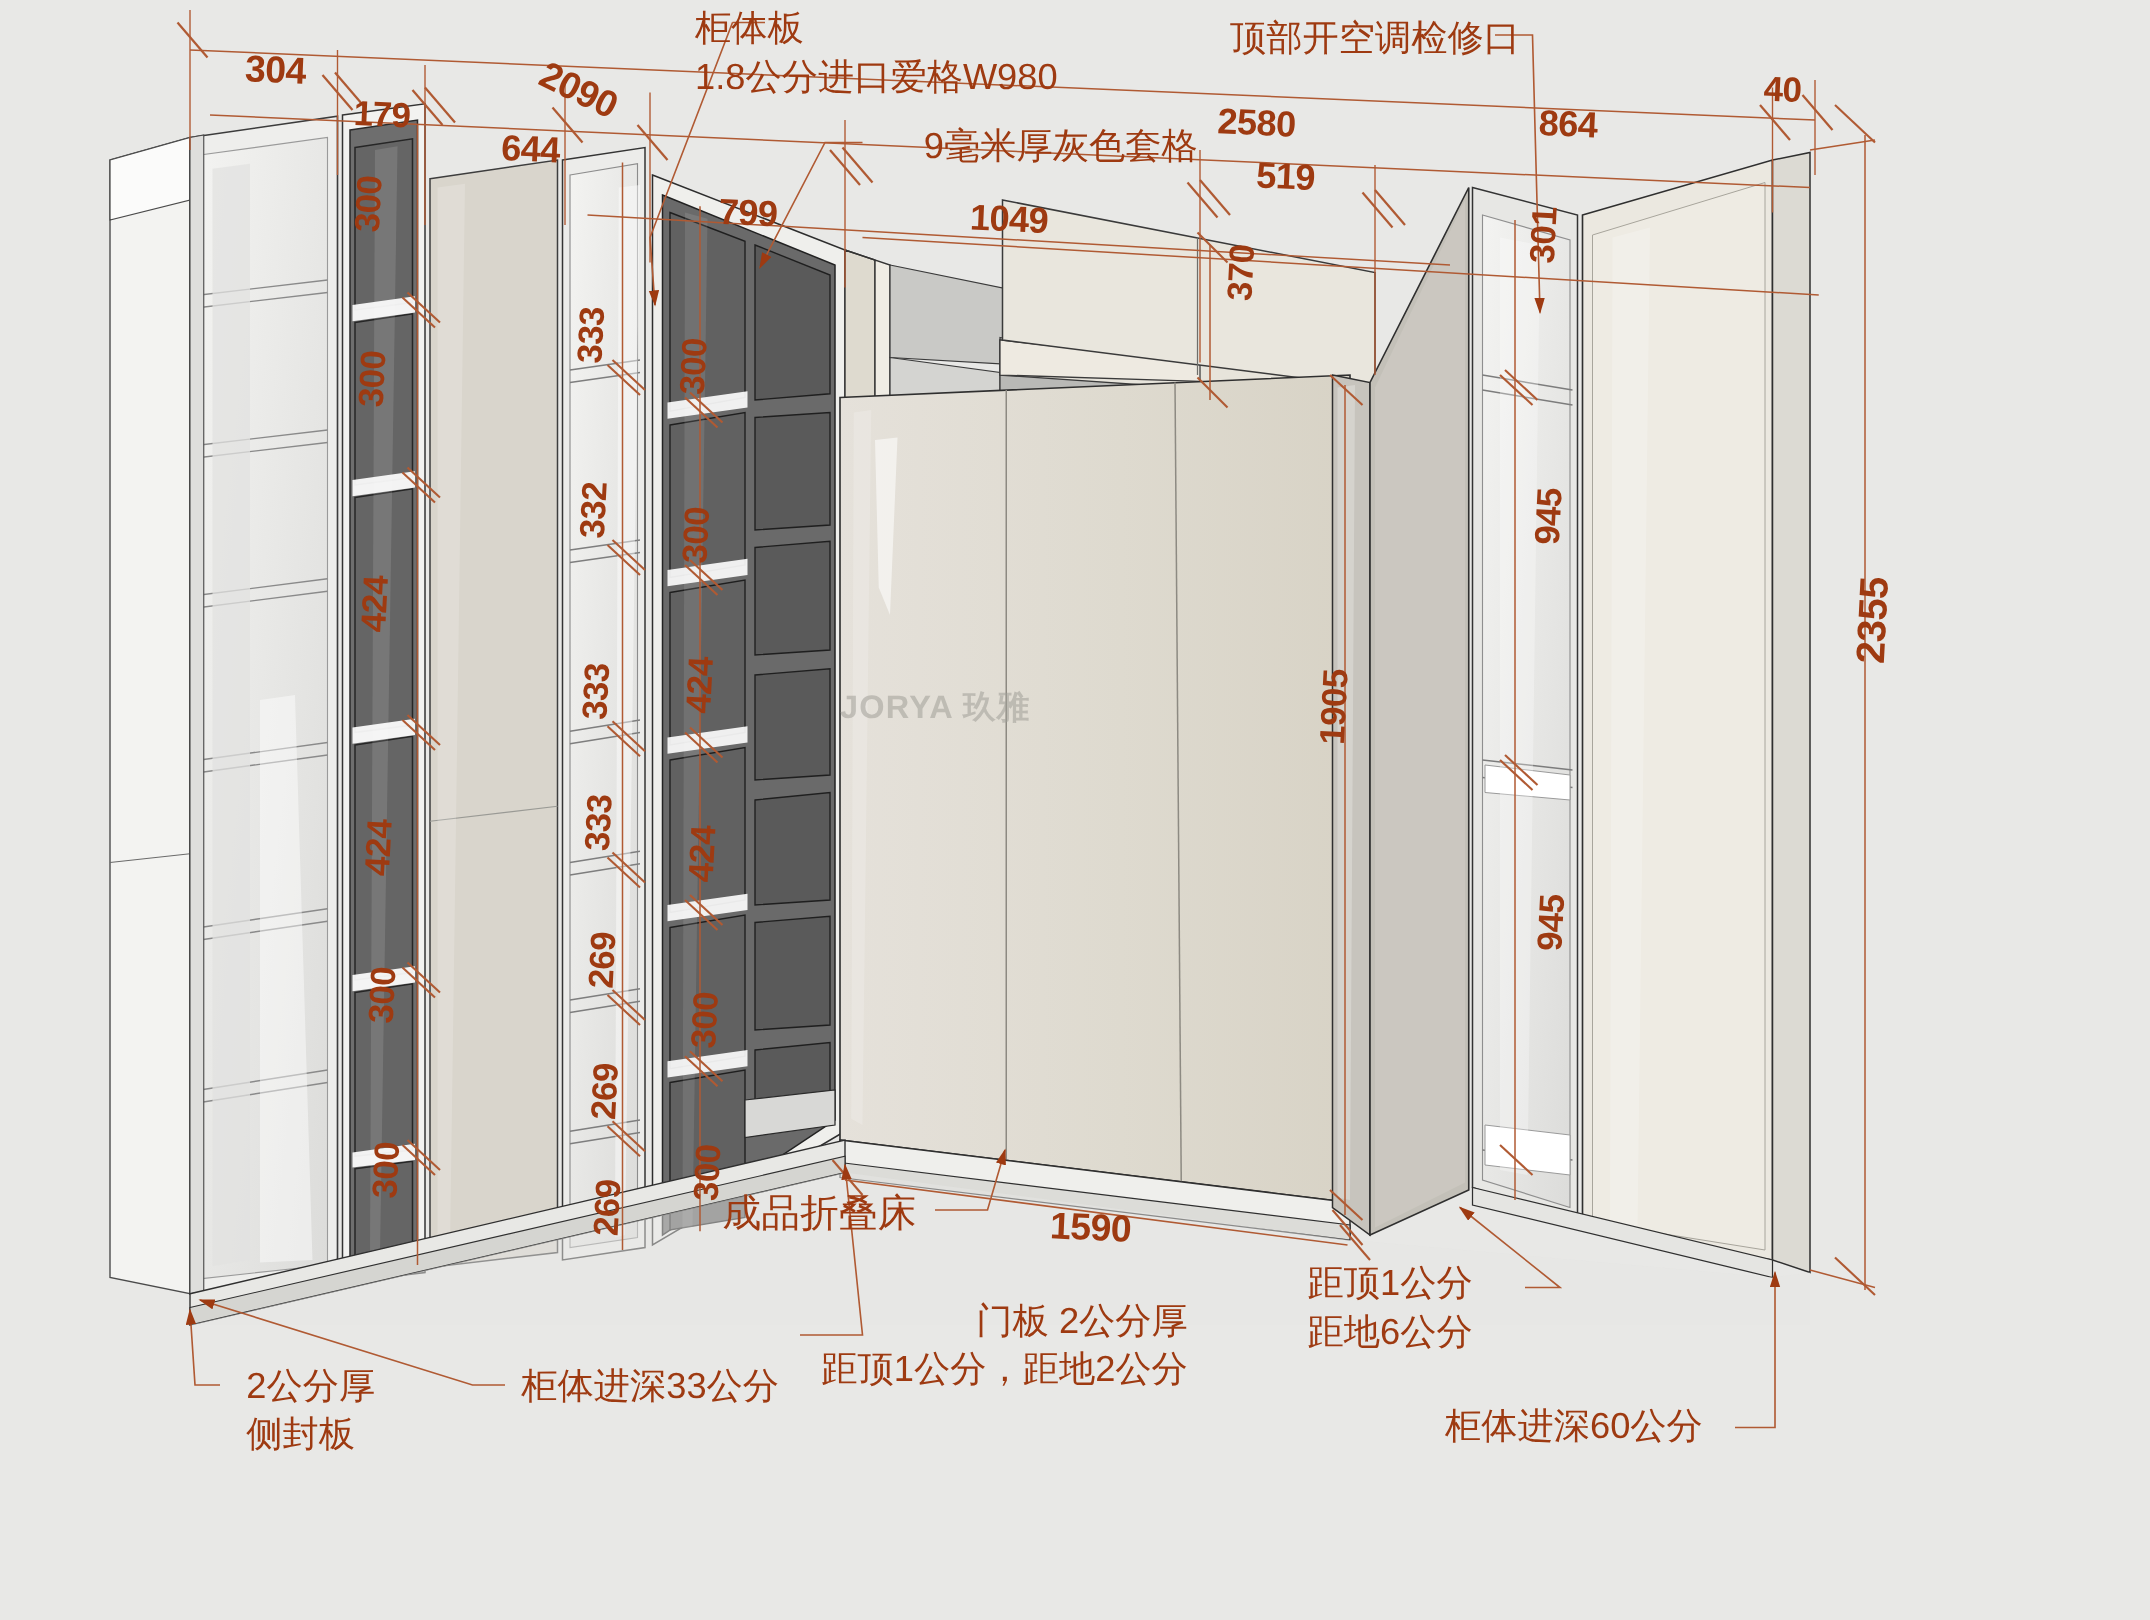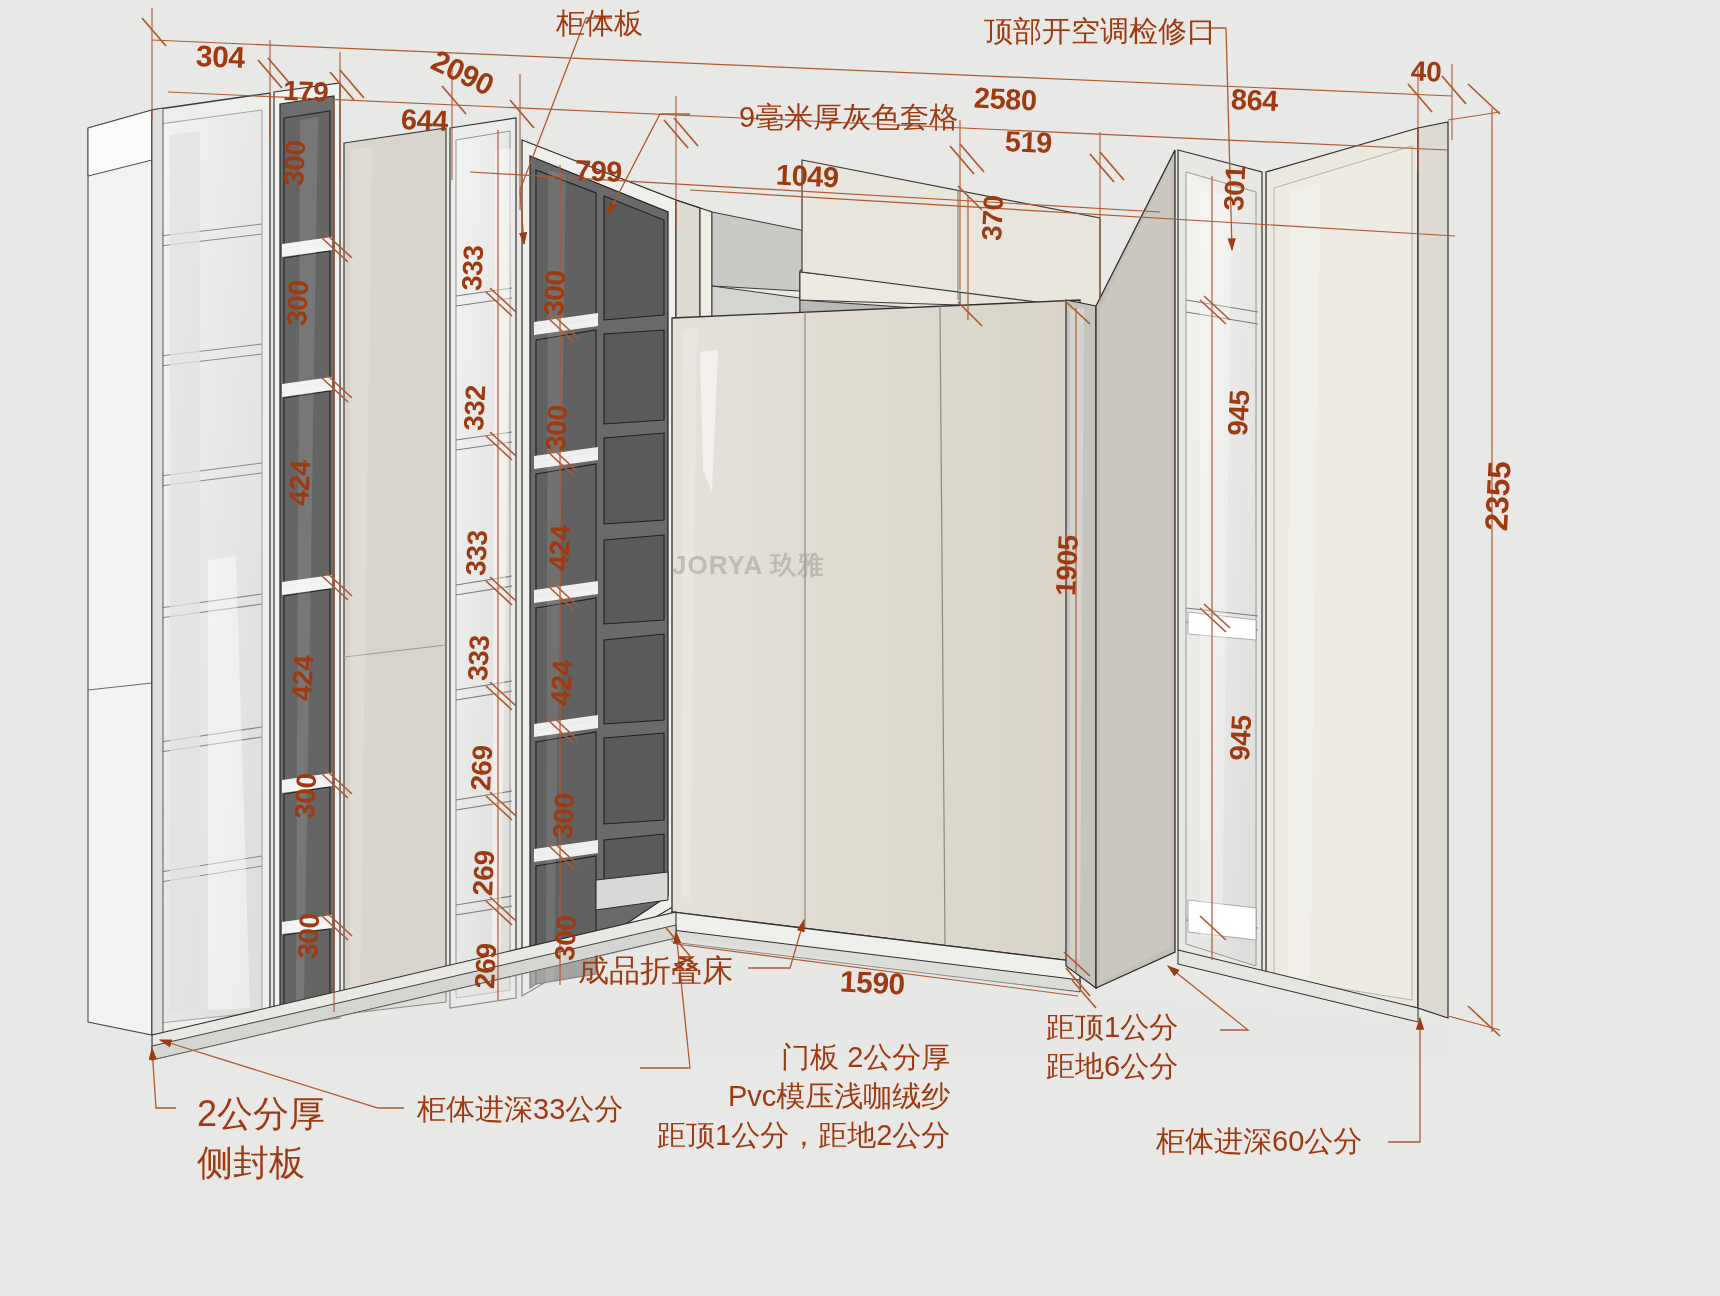--- a/index.html
+++ b/index.html
@@ -432,38 +432,38 @@
   <div class="dimtext" style="left:1220px;top:210px;font-size:28px;transform:rotate(-87deg);transform-origin:left top;">301</div>
   <div class="dimtext" style="left:1224px;top:435px;font-size:28px;transform:rotate(-87deg);transform-origin:left top;">945</div>
   <div class="dimtext" style="left:1226px;top:760px;font-size:28px;transform:rotate(-87deg);transform-origin:left top;">945</div>
   <div class="dimtext" style="left:1052px;top:595px;font-size:28px;transform:rotate(-87deg);transform-origin:left top;">1905</div>
   <div class="dimtext" style="left:1480px;top:530px;font-size:32px;transform:rotate(-87deg);transform-origin:left top;">2355</div>
 
   <div class="dimtext" style="left:840px;top:968px;font-size:30px;transform:rotate(2.6deg);">1590</div>
 
   <div class="notetext" style="left:556px;top:4px;font-size:29px;">
     <div>柜体板</div>
+    <div>1.8公分进口爱格W980</div>
   </div>
 
   <div class="notetext" style="left:704px;top:98px;font-size:29px;margin-left:35px;">9毫米厚灰色套格</div>
 
   <div class="notetext" style="left:984px;top:12px;font-size:29px;">顶部开空调检修口</div>
 
   <div class="notetext" style="left:578px;top:950px;font-size:31px;">成品折叠床</div>
 
-  <div class="notetext" style="left:197px;top:1090px;font-size:36px;">
+  <div class="notetext" style="left:197px;top:1090px;font-size:29px;">
     <div>2公分厚</div>
     <div>侧封板</div>
   </div>
 
   <div class="notetext" style="left:417px;top:1090px;font-size:29px;">柜体进深33公分</div>
 
   <div class="notetext" style="left:657px;top:1038px;font-size:29px;text-align:right;">
     <div>门板 2公分厚</div>
-    <div>Pvc模压浅咖绒纱</div>
     <div>距顶1公分，距地2公分</div>
   </div>
 
   <div class="notetext" style="left:1046px;top:1008px;font-size:29px;">
     <div>距顶1公分</div>
     <div>距地6公分</div>
   </div>
 
   <div class="notetext" style="left:1156px;top:1122px;font-size:29px;">柜体进深60公分</div>
 

